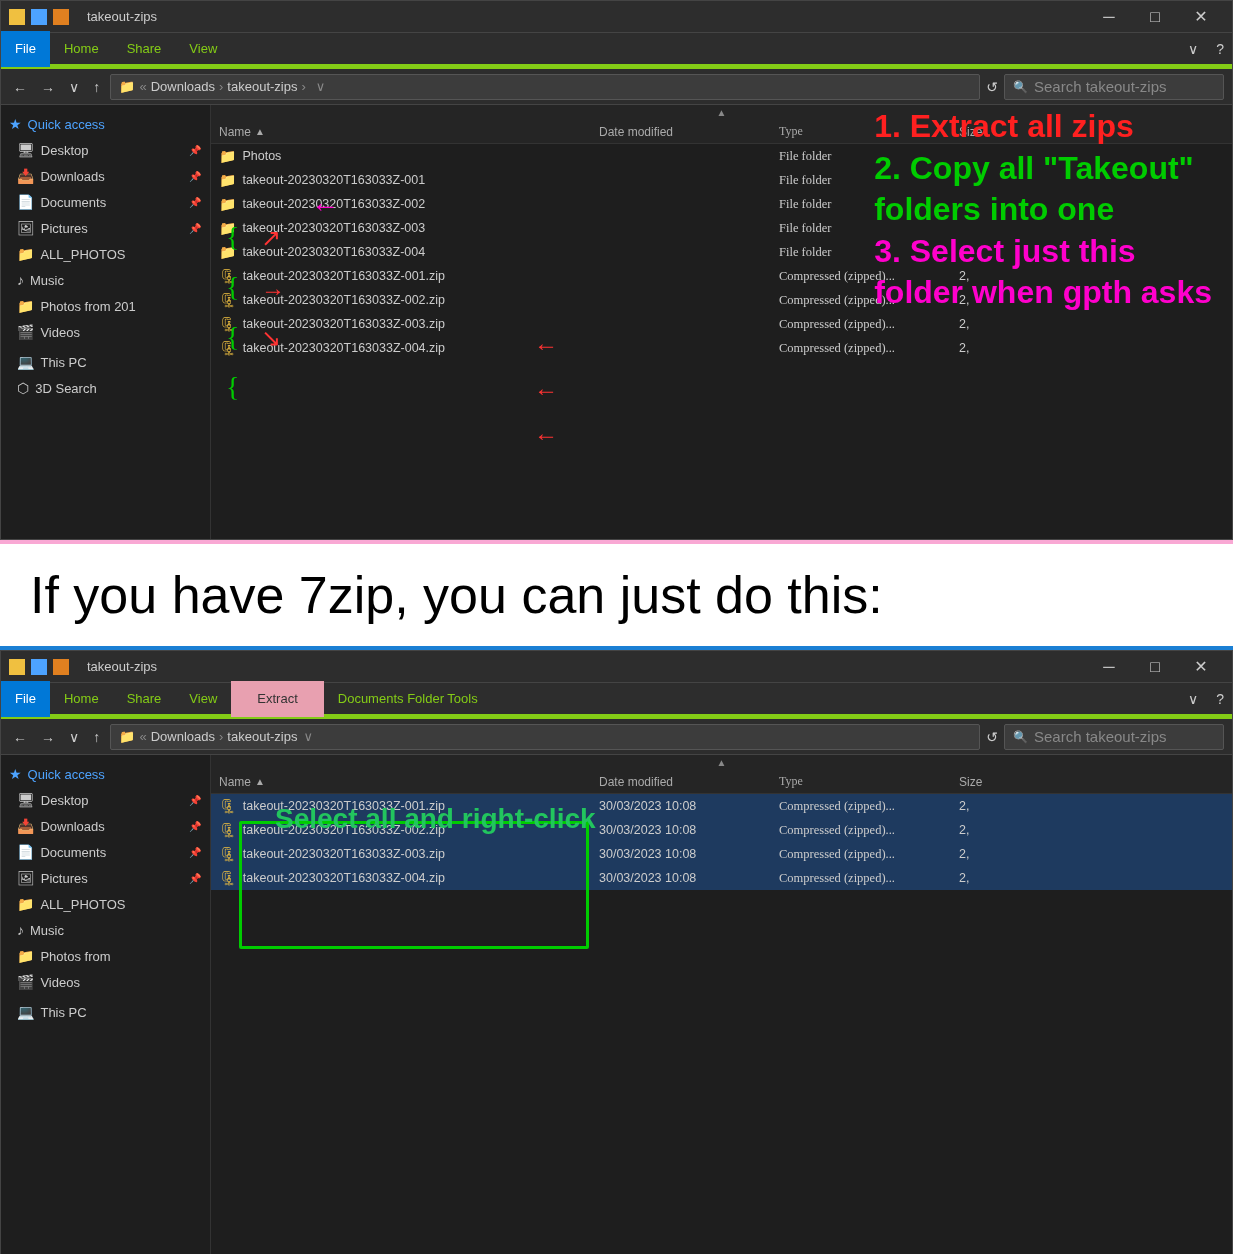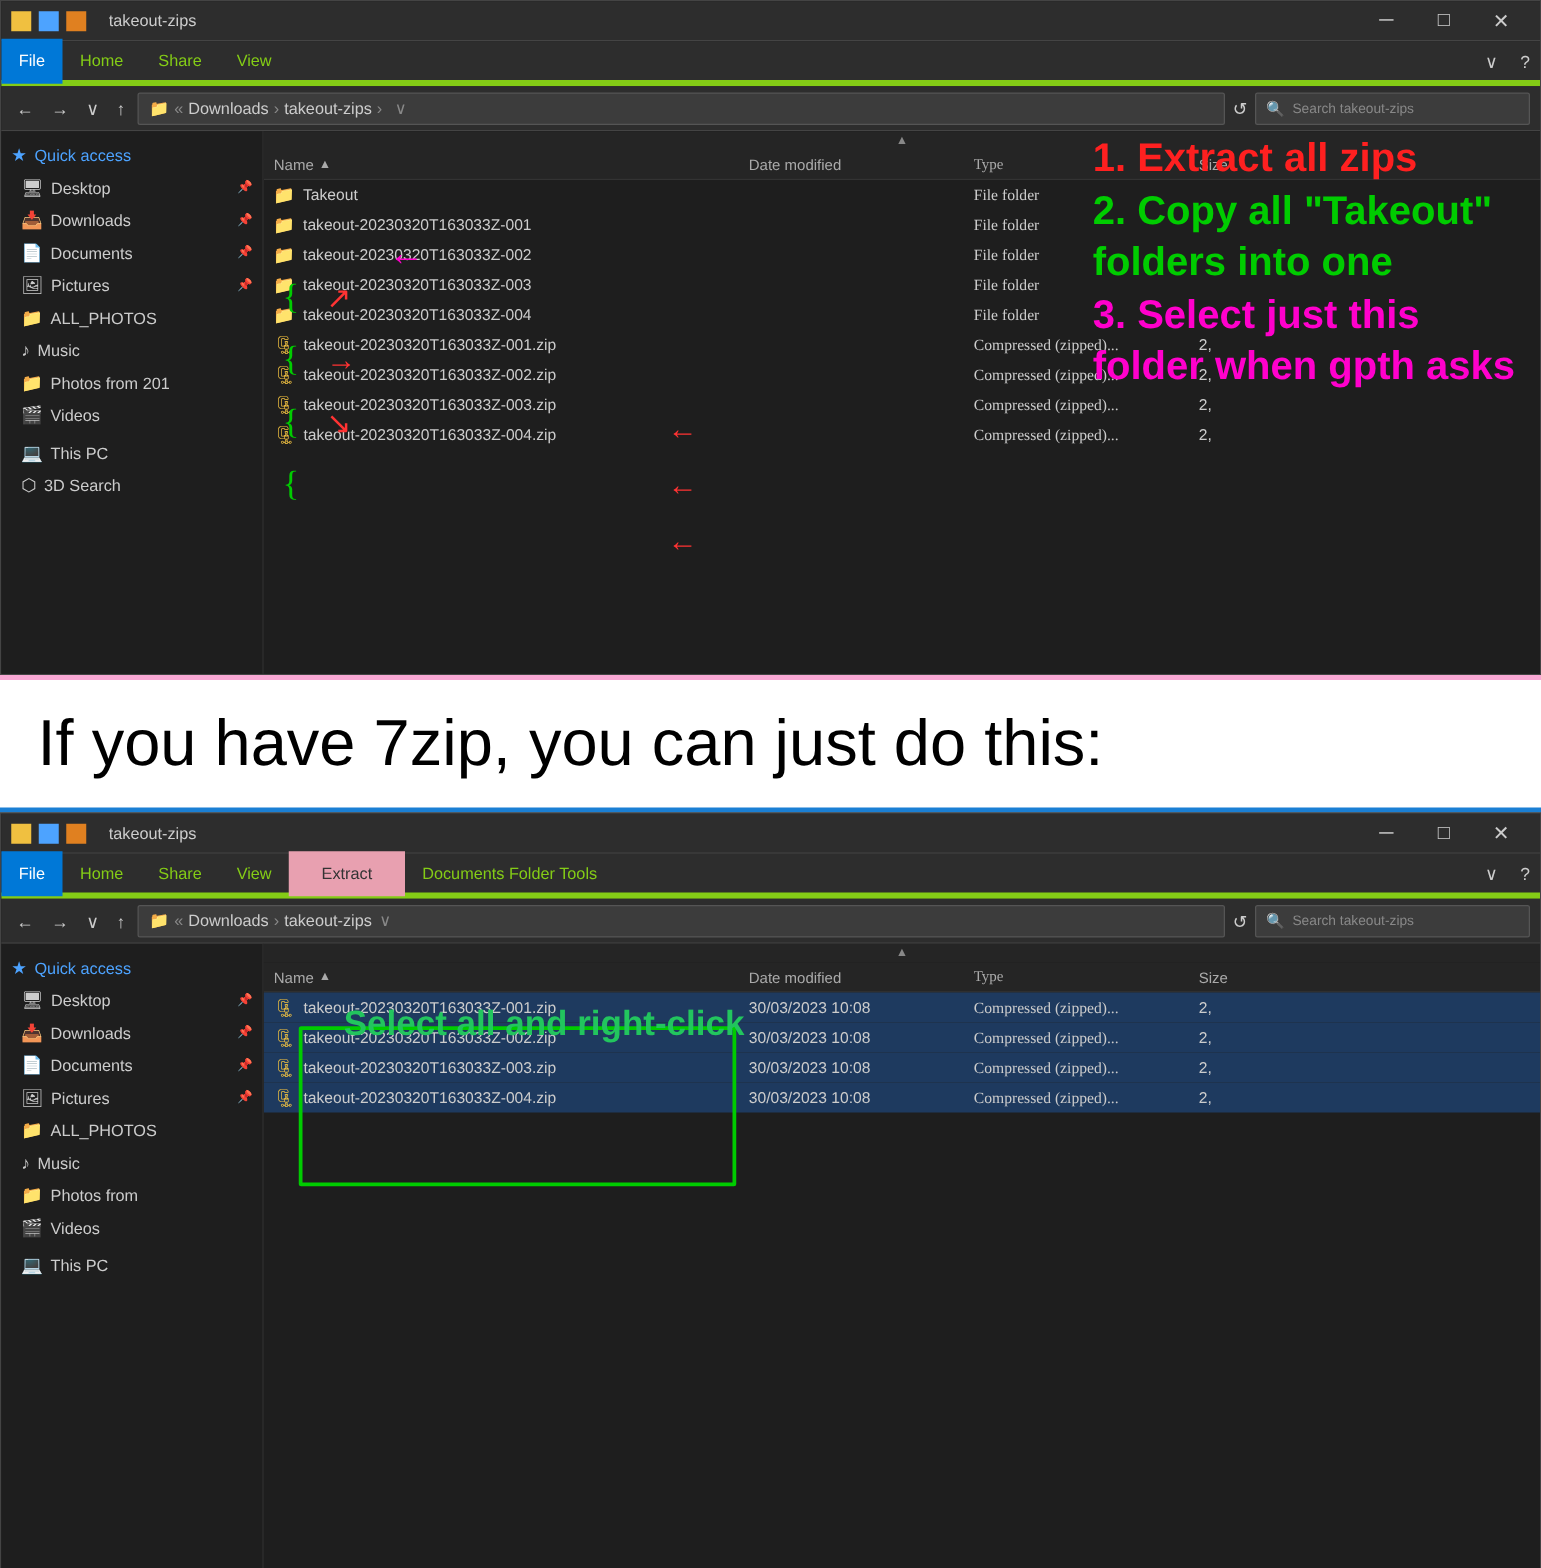--- a/index.html
+++ b/index.html
@@ -70,21 +70,21 @@
       border-radius: 2px;
     }
     .path-sep { color: #888; margin: 0 4px; }
     .path-dropdown { margin-left: 6px; color: #888; }
     .path-refresh { color: #ccc; background: none; border: none; font-size: 14px; cursor: pointer; }
     .search-box {
       width: 220px; background: #3c3c3c; border: 1px solid #555; height: 26px;
       display: flex; align-items: center; padding: 0 8px; border-radius: 2px;
     }
     .search-icon { color: #888; margin-right: 6px; font-size: 12px; }
-    .search-text { color: #888; font-size: 11px; }
+    .search-text { color: #888; font-size: 15px; }
 
     
     .explorer-body {
       display: flex;
       height: calc(540px - 32px - 36px - 36px);
     }
 
     
     .sidebar {
       width: 210px;
@@ -319,21 +319,21 @@
           Name <span class="col-sort">▲</span>
         </div>
         <div class="col-header col-date">Date modified</div>
         <div class="col-header col-type">Type</div>
         <div class="col-header col-size">Size</div>
       </div>
 
       <div class="file-row">
         <div class="file-cell file-name-cell" style="width:380px;">
           <span class="file-icon">📁</span>
-          <span>Takeout</span>
+          <span>Photos</span>
         </div>
         <div class="file-cell col-date"></div>
         <div class="file-cell col-type">File folder</div>
         <div class="file-cell col-size"></div>
       </div>
       <div class="file-row">
         <div class="file-cell file-name-cell" style="width:380px;">
           <span class="file-icon">📁</span>
           <span>takeout-20230320T163033Z-001</span>
         </div>

